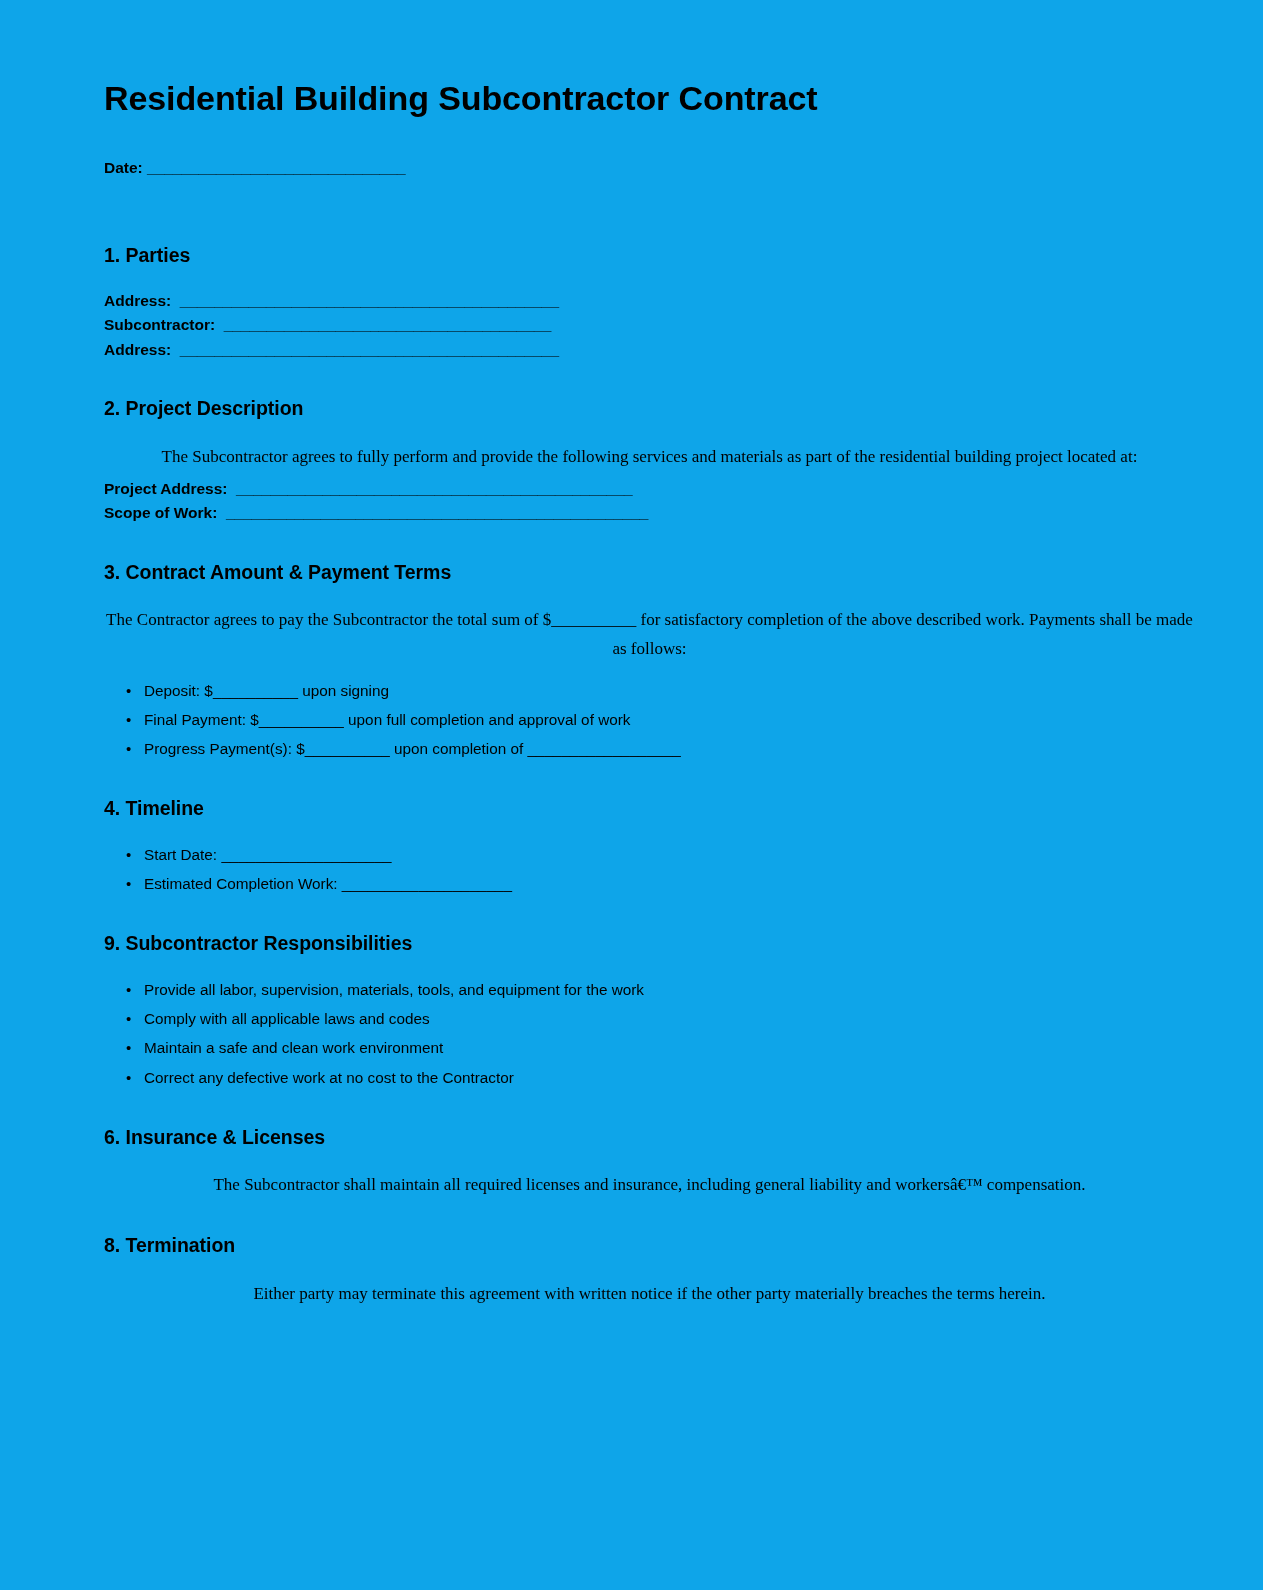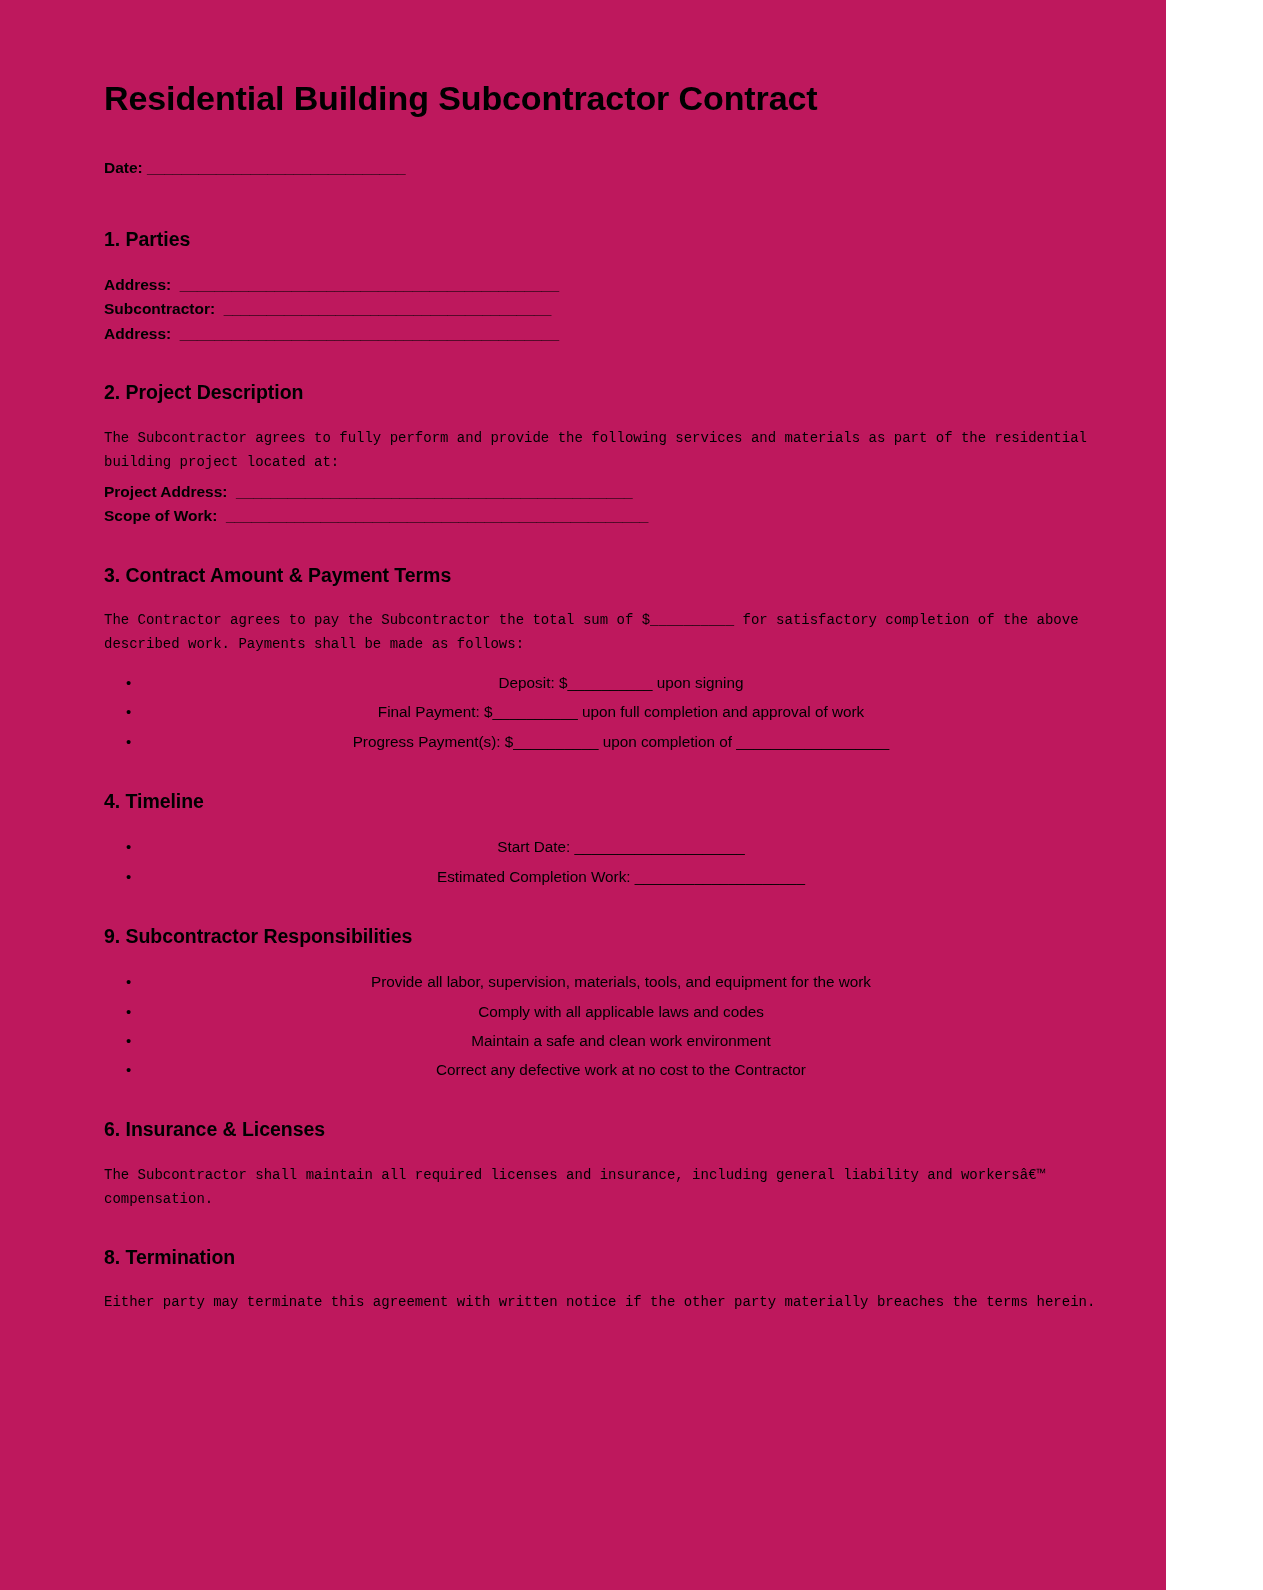--- a/index.html
+++ b/index.html
@@ -9,24 +9,24 @@
   }
   body {
     width: 1263px;
     min-height: 1590px;
     font-family: "Liberation Sans", sans-serif;
     color: #000000;
     -webkit-font-smoothing: antialiased;
   }
   .page {
     box-sizing: border-box;
-    width: 1166px;
+    width: 1263px;
     min-height: 1590px;
     padding: 78px 68px 40px 104px;
-    background: #be185d;
+    background: #0ea5e9;
   }
 
   
   .doc-title {
     font-family: "Liberation Sans Narrow", "Liberation Sans", sans-serif;
     font-stretch: condensed;
     font-weight: bold;
     font-size: 34px;
     line-height: 1.18;
     letter-spacing: -0.1px;
@@ -34,64 +34,64 @@
     color: #000;
   }
 
   
   .date-line {
     font-family: "Liberation Sans Narrow", "Liberation Sans", sans-serif;
     font-stretch: condensed;
     font-weight: bold;
     font-size: 15.5px;
     line-height: 1.5;
-    margin: 0 0 48px 0;
+    margin: 0 0 64px 0;
   }
 
   
   h2.section-heading {
     font-family: "Liberation Sans Narrow", "Liberation Sans", sans-serif;
     font-stretch: condensed;
     font-weight: bold;
     font-size: 19.5px;
     line-height: 1.3;
     margin: 0 0 20px 0;
     letter-spacing: -0.05px;
   }
   .section {
     margin-bottom: 34px;
   }
   .section:last-child { margin-bottom: 13px; }
 
   
   p.body-text {
-    font-family: Liberation Mono, monospace;
-    font-size: 14px;
+    font-family: Liberation Serif, serif;
+    font-size: 17px;
     line-height: 1.72;
     margin: 0 0 6px 0;
     color: #000;
+    text-align: center;
   }
   p.body-text:last-child { margin-bottom: 0; }
 
   
   .field-row {
     font-family: "Liberation Sans Narrow", "Liberation Sans", sans-serif;
     font-stretch: condensed;
     font-weight: bold;
     font-size: 15.5px;
     line-height: 1.58;
     white-space: pre;
   }
 
   
   ul.doc-list {
     margin: 14px 0 0 0;
     padding-left: 40px;
     list-style: none;
-    text-align: center;
   }
   ul.doc-list.tight { margin-top: 17px; }
   ul.doc-list li {
     font-family: "Liberation Sans", sans-serif;
     font-size: 15.3px;
     line-height: 1.72;
     position: relative;
     padding-left: 0;
     margin-bottom: 3px;
   }

